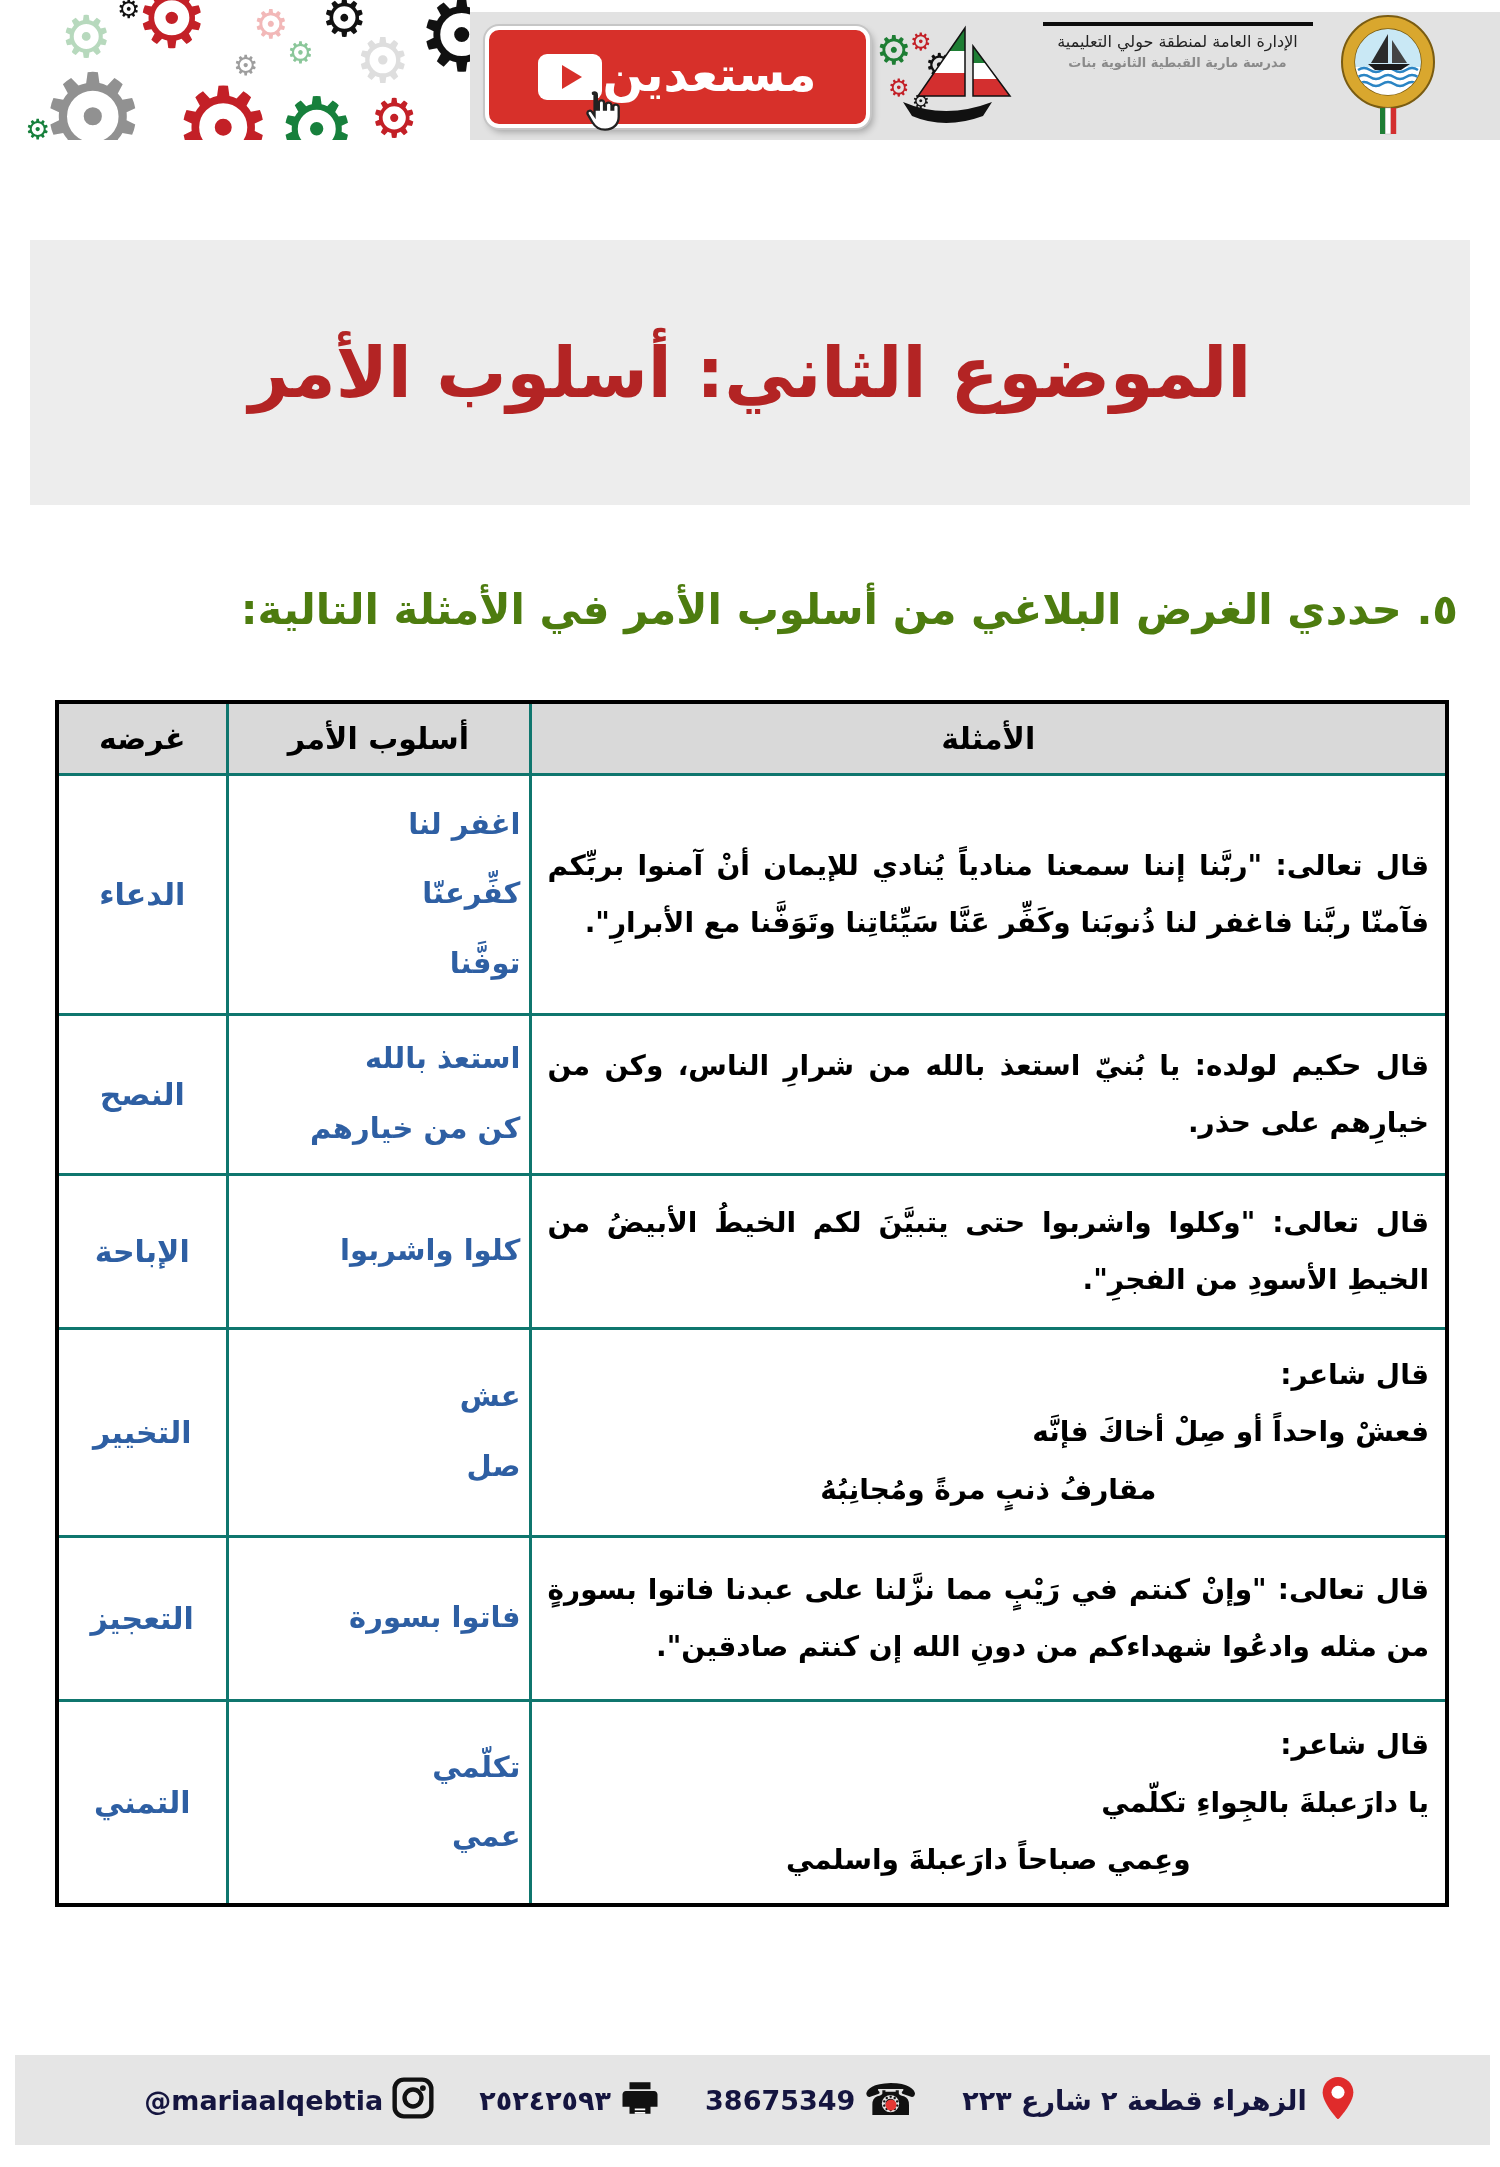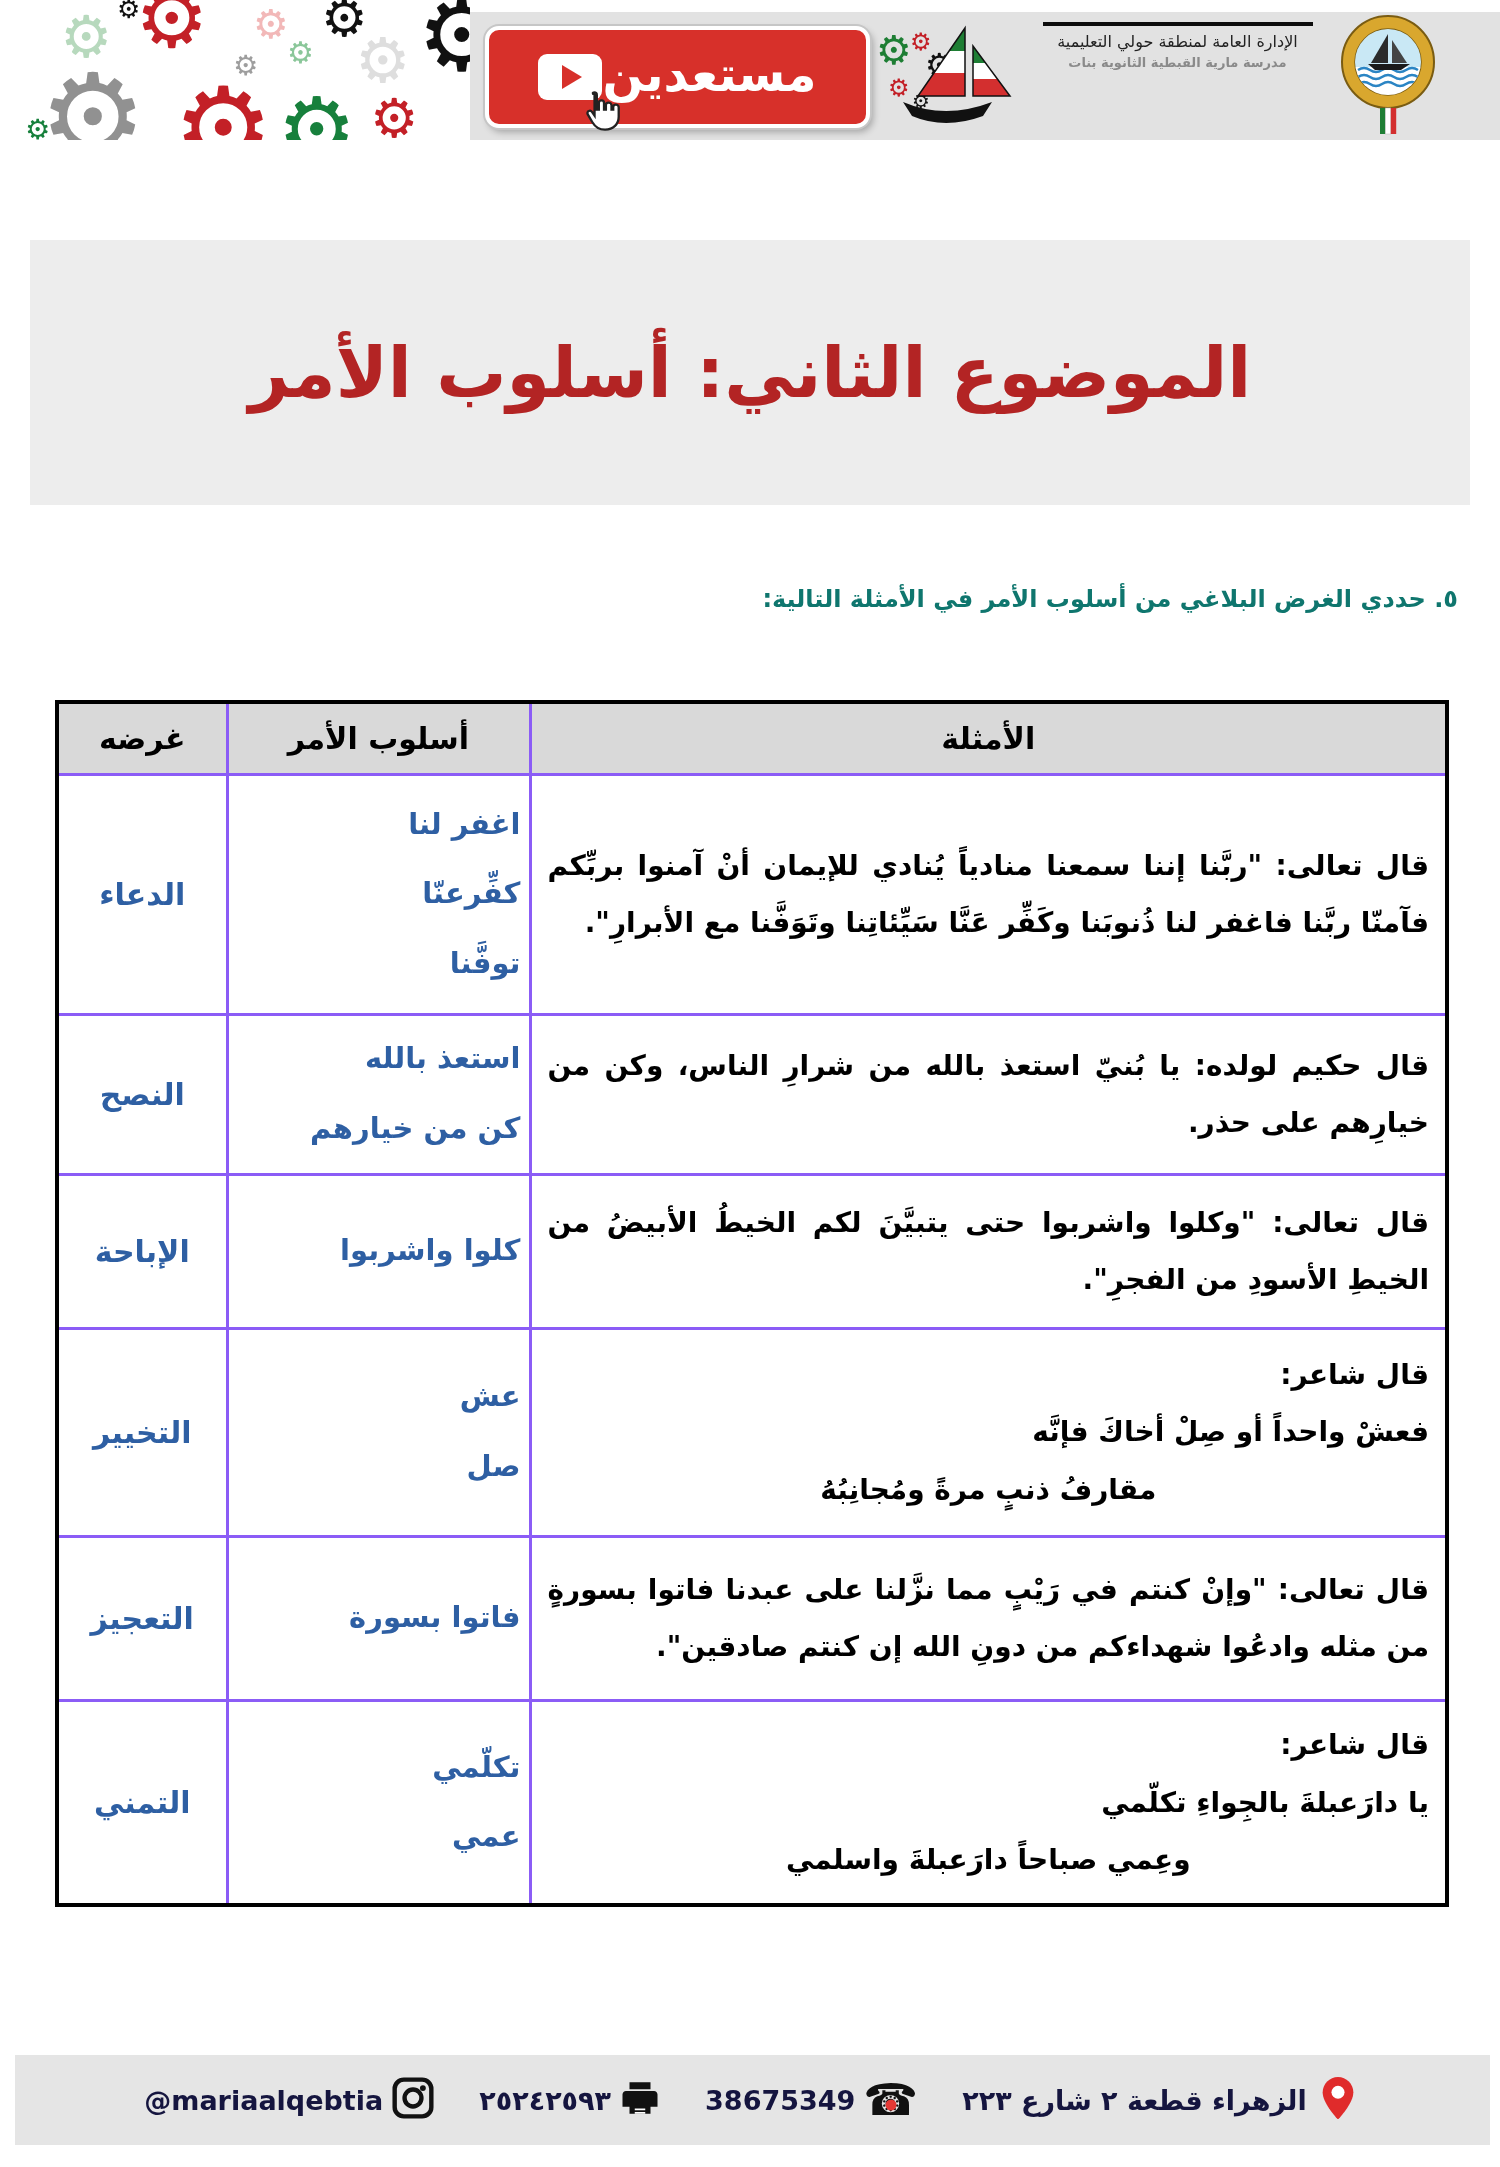--- a/index.html
+++ b/index.html
@@ -36,26 +36,26 @@
   .ministry-school{font-size:13px;font-weight:bold;color:#8a8a8a;margin-top:4px;}
   .emblem{position:absolute;left:868px;top:0;}
 
   
   .title-box{position:absolute;left:30px;right:30px;top:240px;height:265px;background:var(--title-box-bg);
              display:flex;align-items:center;justify-content:center;}
   .title-box h1{font-size:70px;font-weight:bold;color:var(--accent-red);direction:rtl;text-align:center;}
 
   
   .question{position:absolute;top:585px;right:42px;left:42px;direction:rtl;text-align:right;
-            font-size:24px;font-weight:bold;color:#0f766e;}
+            font-size:42px;font-weight:bold;color:#4d7c0f;}
 
   
   table.examples{position:absolute;top:700px;left:55px;width:1390px;border-collapse:collapse;direction:rtl;
                  border:4px solid #000;table-layout:fixed;}
-  table.examples th,table.examples td{border:3px solid #8b5cf6;vertical-align:middle;}
+  table.examples th,table.examples td{border:3px solid #0f766e;vertical-align:middle;}
   table.examples th{height:72px;background:var(--table-header-bg);font-size:30px;font-weight:bold;color:#000;text-align:center;}
   col.c-examples{width:917px;} col.c-imperative{width:303px;} col.c-purpose{width:170px;}
   .cell-example{padding:8px 16px;font-size:28px;font-weight:bold;color:#000;}
   .cell-example div{line-height:2.05;}
   .plain-line{text-align:right;}
   .center-line{text-align:center;}
   .justify-line{text-align:justify;text-align-last:right;}
   .cell-imperative{font-size:29px;font-weight:bold;color:var(--imperative-blue);text-align:right;padding:4px 8px;}
   .cell-imperative div{line-height:2.4;}
   .cell-purpose{font-size:30px;font-weight:bold;color:var(--imperative-blue);text-align:center;padding:4px;}

